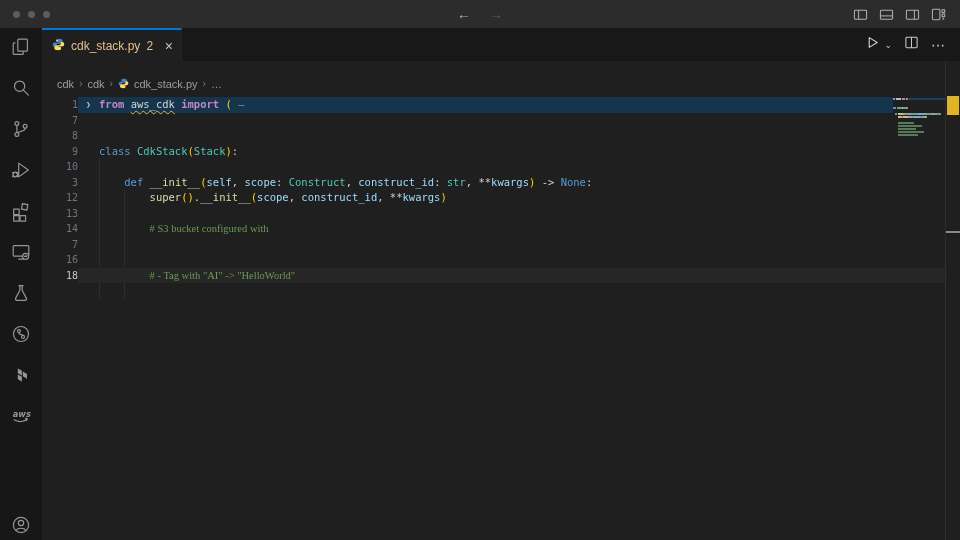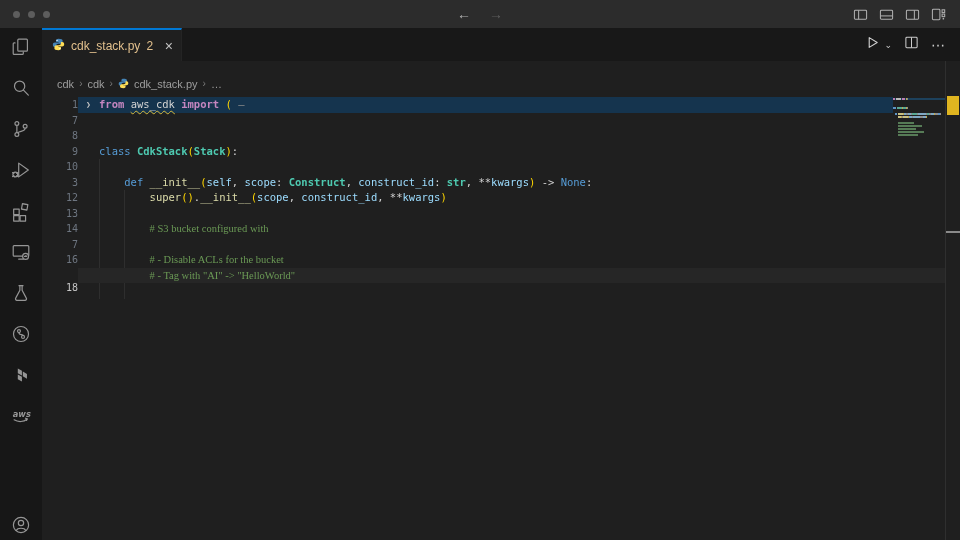--- a/index.html
+++ b/index.html
@@ -47,24 +47,24 @@
                  font-size:10.5px; padding-top:1px; }
   .code-line { height:15.5px; line-height:15.5px; display:flex; position:relative; }
   .code-line > span { position:relative; z-index:1; }
   .ln { width:36px; text-align:right; color:#6e7681; flex:none; font-size:10px; }
   .foldc { width:21px; flex:none; text-align:center; color:#c5c5c5; font-size:8px; }
   .ltext { white-space:pre; }
   .hl-import::before { content:""; position:absolute; left:36px; right:67px; top:0; bottom:0;
                        background:#15344e; z-index:0; }
   .current::before { content:""; position:absolute; left:36px; right:14px; top:0; bottom:0;
                      background:#262626; z-index:0; }
-  .current .ln { color:#c6c6c6;margin-top:12px; }
+  .current .ln { color:#c6c6c6; }
 
   .tk-ctrl { color:#c586c0;font-weight:bold; } .tk-kw { color:#569cd6; } .tk-fn { color:#dcdcaa; }
-  .tk-type { color:#4ec9b0;font-weight:bold; } .tk-var { color:#9cdcfe; } .tk-pn { color:#d4d4d4; }
+  .tk-type { color:#4ec9b0; } .tk-var { color:#9cdcfe; } .tk-pn { color:#d4d4d4; }
   .tk-par { color:#ffd700; } .tk-cm { color:#6a9955;font-family:Liberation Serif, serif; } .tk-fold { color:#8a8a8a; }
   .tk-warn { color:#d4d4d4; text-decoration:underline wavy #d7ba3d 1px; text-underline-offset:2px; }
 
   .guide { position:absolute; width:1px; background:#2e2e2e; z-index:0; }
   .g1 { left:57px; top:63px; height:140px; }
   .g2 { left:82px; top:94px; height:109px; }
 
   
   .minimap { position:absolute; top:2px; right:14px; width:53px; z-index:2; }
   .mm-row { height:2px; margin-bottom:1px; display:flex; }
@@ -300,21 +300,21 @@
             <span class="foldc"></span>
             <span class="ltext"><span class="tk-pn">        </span><span class="tk-cm"># S3 bucket configured with</span></span>
           </div>
           <div class="code-line">
             <span class="ln">7</span>
             <span class="foldc"></span>
           </div>
           <div class="code-line">
             <span class="ln">16</span>
             <span class="foldc"></span>
-            <span class="ltext"><span class="tk-pn">        </span><span class="tk-cm"># - Disable ACLs for the bucket</span></span>
+            <span class="ltext"><span class="tk-pn">        </span></span>
           </div>
           <div class="code-line current">
             <span class="ln">18</span>
             <span class="foldc"></span>
             <span class="ltext"><span class="tk-pn">        </span><span class="tk-cm"># - Tag with "AI" -&gt; "HelloWorld"</span></span>
           </div>
         </div>
       <div class="minimap" id="minimap">
           <div class="mm-row mm-hl">
             <span class="mm-seg" style="width: 2.4px; background: rgb(185, 127, 179);"></span>

